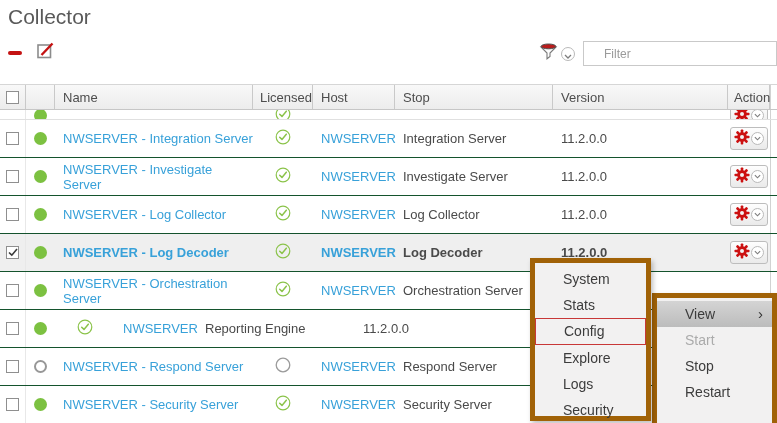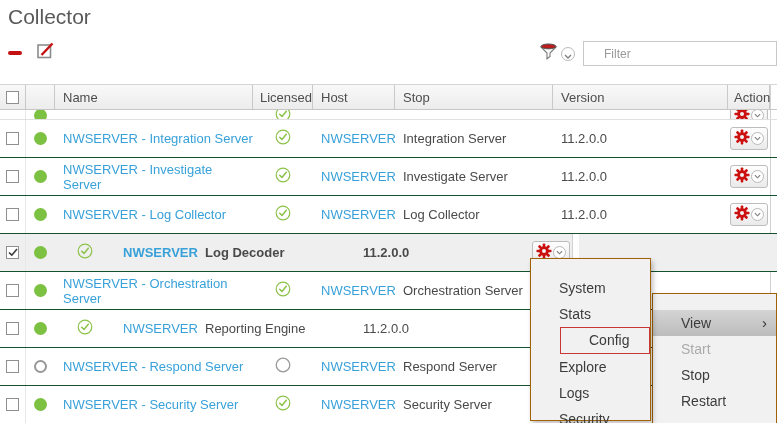--- a/index.html
+++ b/index.html
@@ -61,28 +61,28 @@
              justify-content:space-evenly; cursor:pointer; padding:0 2px; }
   .gearbtn .chev-circle { width:13px; height:13px; }
 
   .partial { overflow:hidden; border-bottom:1px solid #e0e0e0; }
   .partial-top { height:10px; }
   .partial-top .row { margin-top:-14px; border-bottom:none; }
   .partial-bottom { height:12px; border-bottom:none; }
   .partial-bottom .row { margin-top:-8px; border-bottom:none; }
 
   
-  .menu { position:absolute; background:#f2f1f1; border:1px solid #a16207;
+  .menu { position:absolute; background:#f2f1f1; border:5px solid #a16207;
           box-shadow:2px 3px 5px rgba(0,0,0,0.25); font-size:14px; color:#3c3c3c;
-          padding:16px 0; z-index:10; }
+          padding:3px 0; z-index:10; }
   .mi { height:26px; line-height:26px; padding-left:28px; cursor:pointer; position:relative; }
   .mi.hl { background:linear-gradient(#d4d4d4,#bcbcbc); }
   .mi.disabled { color:#ababab; cursor:default; }
   .mi .sub-arrow { position:absolute; right:9px; top:0; font-size:15px; color:#333; }
-  .mi.outlined { border:1px solid #c83737; height:27px; line-height:25px;margin-left:29px; }
+  .mi.outlined { border:1px solid #c83737; height:27px; line-height:25px; }
   #menu-main { left:652px; top:253px; width:125px; height:160px;margin-top:40px; }
   #menu-view { left:530px; top:258px; width:121px; height:163px; }
 </style>
 </head>
 <body>
 
 <h1 class="page-title">Collector</h1>
 
 <div class="toolbar">
   <button class="icon-btn minus-btn" title="">
@@ -309,20 +309,21 @@
     <div class="c0">
         <span class="checkbox">
           <svg width="10" height="9" viewBox="0 0 10 9">
             <polyline points="1,4.5 3.8,7.2 9,1" fill="none" stroke="#3c3c3c" stroke-width="1.6"></polyline>
           </svg>
         </span>
       </div>
     <div class="c1">
         <span class="dot"></span>
       </div>
+    <div class="c2"><span class="link">NWSERVER - Log Decoder</span></div>
     <div class="c3">
         <span><svg width="16" height="16" viewBox="0 0 16 16">
             <circle cx="8" cy="8" r="6.8" fill="none" stroke="#8bc34a" stroke-width="1.2"></circle>
             <polyline points="4.7,8.2 7,10.4 11.3,5.2" fill="none" stroke="#8bc34a" stroke-width="1.5" stroke-linecap="round" stroke-linejoin="round"></polyline>
           </svg></span>
       </div>
     <div class="c4"><span class="link">NWSERVER</span></div>
     <div class="c5">Log Decoder</div>
     <div class="c6">11.2.0.0</div>
     <div class="c7">

